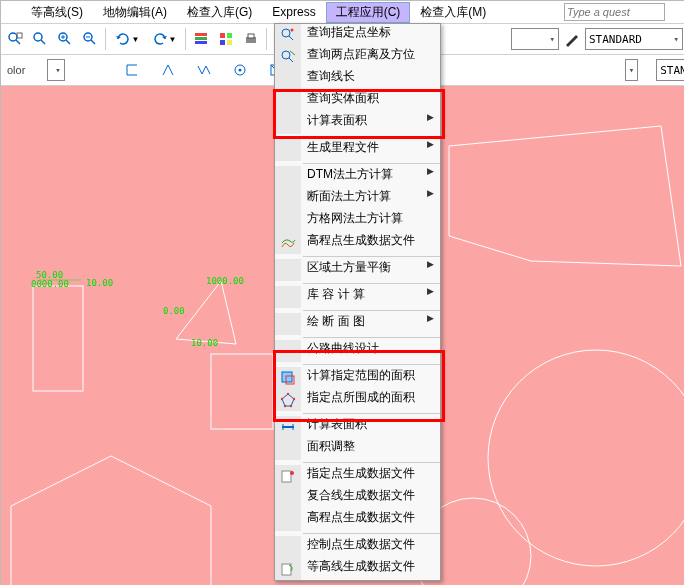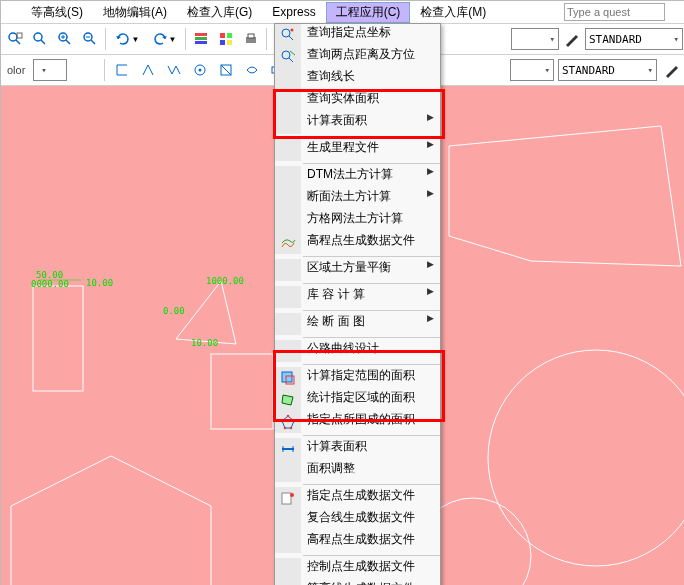--- a/index.html
+++ b/index.html
@@ -1,23 +1,23 @@
 <!DOCTYPE html>
 <html><head>
 <meta charset="utf-8">
 <style>
   html,body{margin:0;padding:0;font-family:"Microsoft YaHei",SimSun,Arial,sans-serif;font-size:12px;background:#fff;overflow:hidden}
   .app{width:684px;height:585px;position:relative;border:1px solid #bbb;overflow:hidden}
   .menubar{height:22px;background:#fff;border-bottom:1px solid #d0d0d0;display:flex;align-items:center;padding:0 20px}
   .menubar .mitem{padding:2px 10px;cursor:default}
   .menubar .mitem.active{background:#c4b5fd;border:1px solid #7da7d9;padding:1px 9px}
   .menubar .spacer{flex:1}
-  .menubar .qbox{width:95px;height:16px;border:1px solid #aaa;font-size:11px;color:#888;padding:0 2px}
+  .menubar .qbox{width:95px;height:16px;border:1px solid #aaa;font-size:11px;font-style:italic;color:#888;padding:0 2px}
   .toolbar{height:30px;background:#fff;border-bottom:1px solid #d0d0d0;display:flex;align-items:center;padding:0 2px;gap:1px}
-  .toolbar2{height:30px;background:#fff;border-bottom:1px solid #d0d0d0;display:flex;align-items:center;padding:0 2px;gap:4px;position:relative}
+  .toolbar2{height:30px;background:#fff;border-bottom:1px solid #d0d0d0;display:flex;align-items:center;padding:0 2px;gap:18px;position:relative}
   .tbtn{width:22px;height:22px;display:flex;align-items:center;justify-content:center;border:1px solid transparent}
   .tbtn.wide{width:34px}
   .sep{width:1px;height:22px;background:#ccc;margin:0 2px}
   .combo{height:20px;border:1px solid #888;background:#fff;display:flex;align-items:center;padding:0 3px;font-size:11px;font-family:monospace}
   .combo .arrow{margin-left:4px;font-size:9px;color:#555}
   .lbl{font-size:11px;color:#444;padding:0 4px}
   .canvas{position:absolute;left:0;right:0;top:85px;bottom:0;background:#fca5a5}
   .canvas svg{position:absolute;left:0;top:0}
   .dim{font-family:monospace;font-size:9px;fill:#00e000}
   .menu{position:absolute;left:273px;top:22px;width:165px;background:#f8f8f8;border:1px solid #999;box-shadow:2px 2px 4px rgba(0,0,0,.3);z-index:100}
@@ -339,28 +339,20 @@
           <svg width="16" height="16">
             <rect x="2" y="2" width="10" height="10" fill="#8cf" stroke="#06c"></rect>
             <rect x="6" y="6" width="8" height="8" fill="none" stroke="#e33"></rect>
           </svg>
         </div>
         <div class="mtxt">计算指定范围的面积</div>
       </div>
       <div class="row">
         <div class="iconcol">
           <svg width="16" height="16">
-            <polygon points="3,3 13,5 11,13 2,11" fill="#9e9" stroke="#060"></polygon>
-          </svg>
-        </div>
-        <div class="mtxt">统计指定区域的面积</div>
-      </div>
-      <div class="row">
-        <div class="iconcol">
-          <svg width="16" height="16">
             <polygon points="8,2 14,7 11,14 5,14 2,7" fill="none" stroke="#06c"></polygon>
             <circle cx="8" cy="2" r="1.2" fill="#e33"></circle>
             <circle cx="14" cy="7" r="1.2" fill="#e33"></circle>
             <circle cx="11" cy="14" r="1.2" fill="#e33"></circle>
             <circle cx="5" cy="14" r="1.2" fill="#e33"></circle>
             <circle cx="2" cy="7" r="1.2" fill="#e33"></circle>
           </svg>
         </div>
         <div class="mtxt">指定点所围成的面积</div>
       </div>

